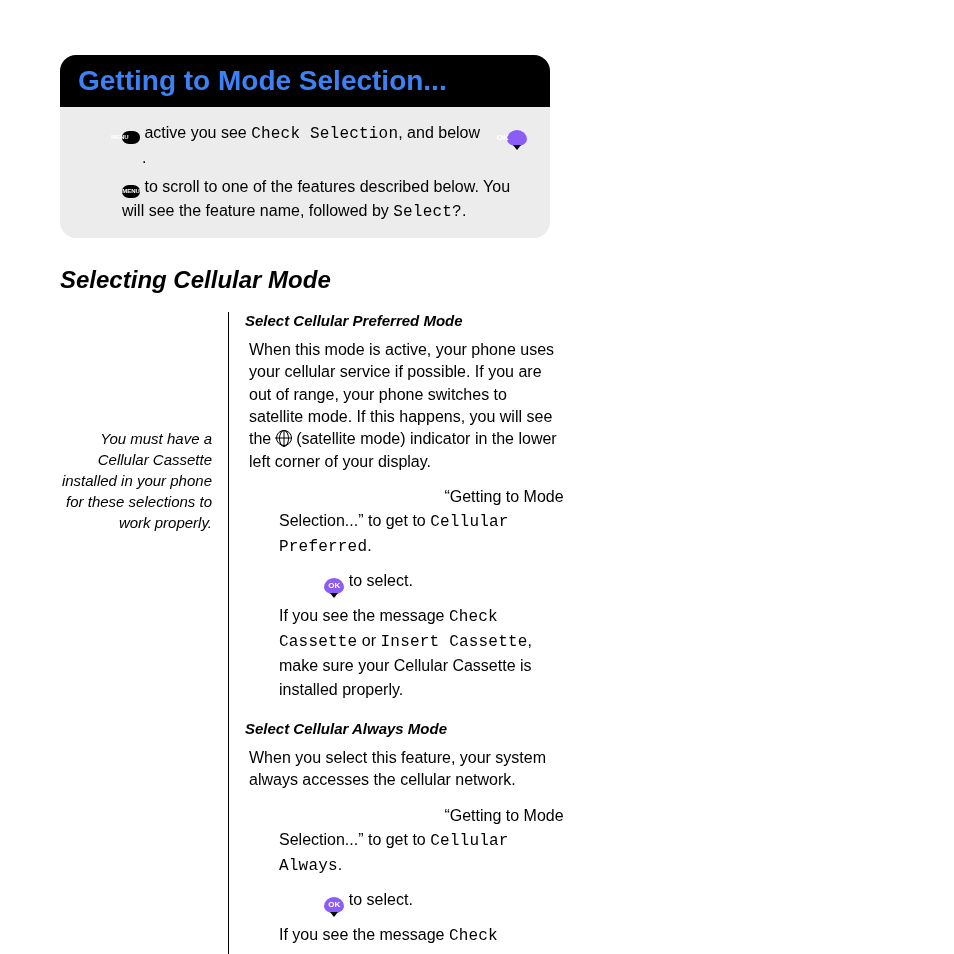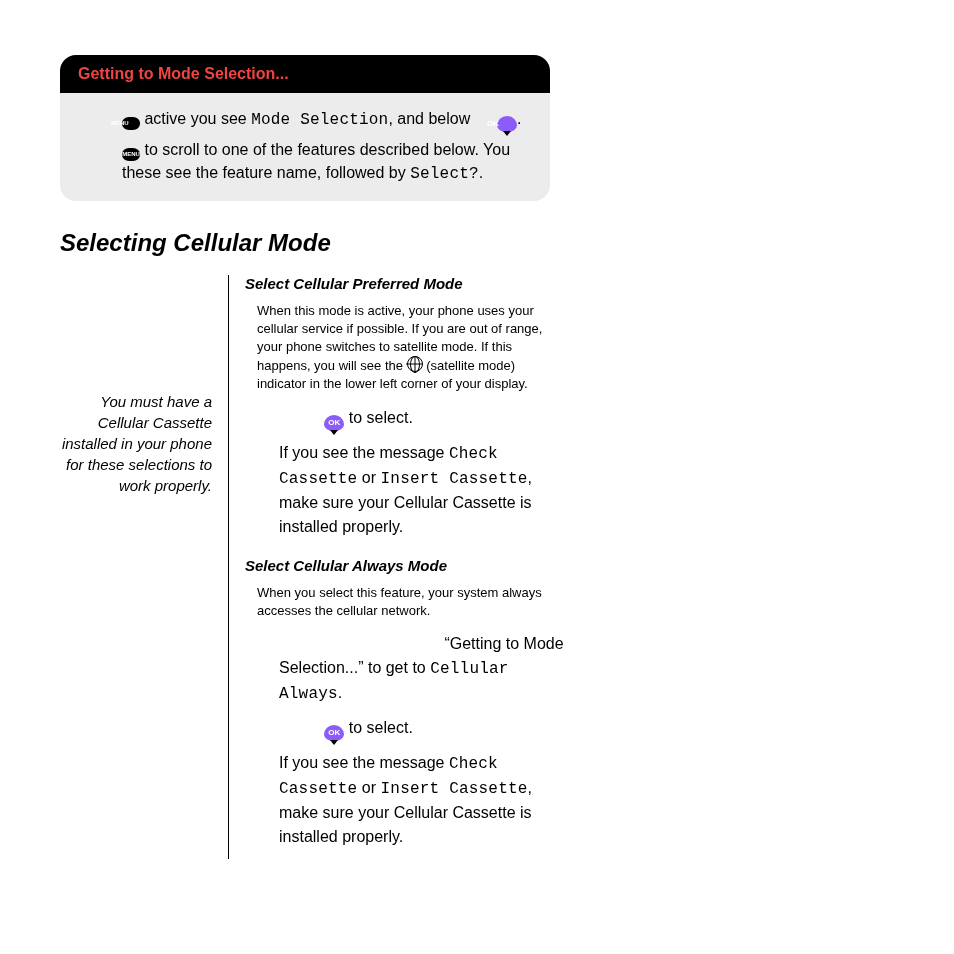--- a/index.html
+++ b/index.html
@@ -17,26 +17,26 @@
     height: 954px;
     box-sizing: border-box;
     padding: 55px 60px 60px 60px;
   }
   .box-wrap {
     margin-left: 0px;
     width: 490px;
   }
   .box-header {
     background: #000;
-    color: #ef4444;
+    color: #3b82f6;
     border-top-left-radius: 16px;
     border-top-right-radius: 16px;
     padding: 10px 18px 10px 18px;
     font-weight: 700;
-    font-size: 16px;
+    font-size: 28px;
   }
   .box-body {
     background: #ececec;
     border-bottom-left-radius: 16px;
     border-bottom-right-radius: 16px;
     padding: 14px 22px 14px 30px;
     font-size: 16px;
     line-height: 1.45;
   }
   .lcd {
@@ -143,23 +143,23 @@
     padding-left: 16px;
     max-width: 320px;
   }
   .h2 {
     font-size: 15px;
     font-weight: 700;
     font-style: italic;
     margin: 0 0 10px 0;
   }
   .para {
-    font-size: 13px;
+    font-size: 16px;
     line-height: 1.4;
-    margin: 0 0 12px 12px;
+    margin: 0 0 12px 4px;
   }
   .step {
     margin-left: 34px;
     font-size: 16px;
     line-height: 1.5;
     margin-bottom: 10px;
   }
   .body-line {
     margin-left: 52px;
     font-size: 16px;
@@ -168,43 +168,46 @@
 </style>
 </head>
 <body>
 
 <div class="page">
 
   <div class="box-wrap">
     <div class="box-header">Getting to Mode Selection...</div>
     <div class="box-body">
       <div class="body-line" style="text-indent:-20px;">
-        <span class="icon-menu">MENU</span><span> active you see </span><span class="lcd">Mode Selection</span><span>, and below </span>
+        <span class="icon-menu">MENU</span><span> active you see </span><span class="lcd">Check Selection</span><span>, and below </span>
         &nbsp;&nbsp;&nbsp;&nbsp;&nbsp;<span class="icon-ok">OK</span><span>.</span>
       </div>
       <div style="margin-top:6px; margin-left:32px; text-indent:0;">
-        <span class="icon-menu">MENU</span><span> to scroll to one of the features described below. You these see the feature name, followed by </span><span class="lcd">Select?</span><span>.</span>
+        <span class="icon-menu">MENU</span><span> to scroll to one of the features described below. You will see the feature name, followed by </span><span class="lcd">Select?</span><span>.</span>
       </div>
     </div>
   </div>
 
   <div class="h1">Selecting Cellular Mode</div>
 
   <div class="columns">
     <div class="sidenote-col">
       <div class="sidenote">You must have a Cellular Cassette installed in your phone for these selections to work properly.</div>
     </div>
     <div class="divider"></div>
     <div class="content-col">
 
       <div class="h2">Select Cellular Preferred Mode</div>
       <p class="para">
         <span>When this mode is active, your phone uses your cellular service if possible. If you are out of range, your phone switches to satellite mode. If this happens, you will see the </span><span class="icon-sat"><span class="ell"></span></span><span> (satellite mode) indicator in the lower left corner of your display.</span>
       </p>
       <div class="step">
+        <span style="visibility:hidden;">Follow the steps under </span><span>“Getting to Mode Selection...” to get to </span><span class="lcd">Cellular Preferred</span><span>.</span>
+      </div>
+      <div class="step">
         <span style="visibility:hidden;">Press </span><span class="icon-ok">OK</span><span> to select.</span>
       </div>
       <div class="step" style="margin-left:34px;">
         <span>If you see the message </span><span class="lcd">Check Cassette</span><span> or </span><span class="lcd">Insert Cassette</span><span>, make sure your Cellular Cassette is installed properly.</span>
       </div>
 
       <div class="h2" style="margin-top:18px;">Select Cellular Always Mode</div>
       <p class="para">When you select this feature, your system always accesses the cellular network.</p>
       <div class="step">
         <span style="visibility:hidden;">Follow the steps under </span><span>“Getting to Mode Selection...” to get to </span><span class="lcd">Cellular Always</span><span>.</span>

